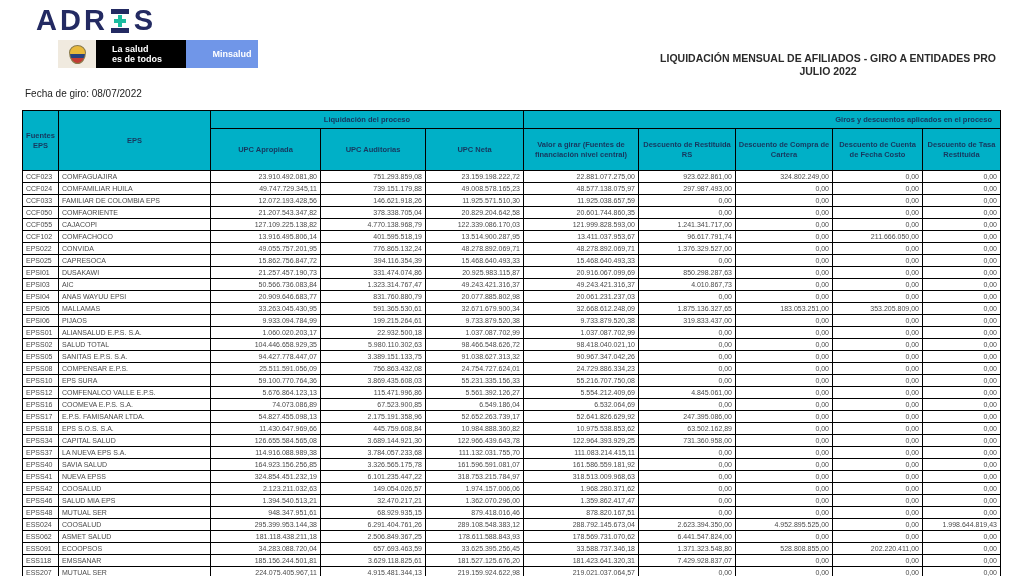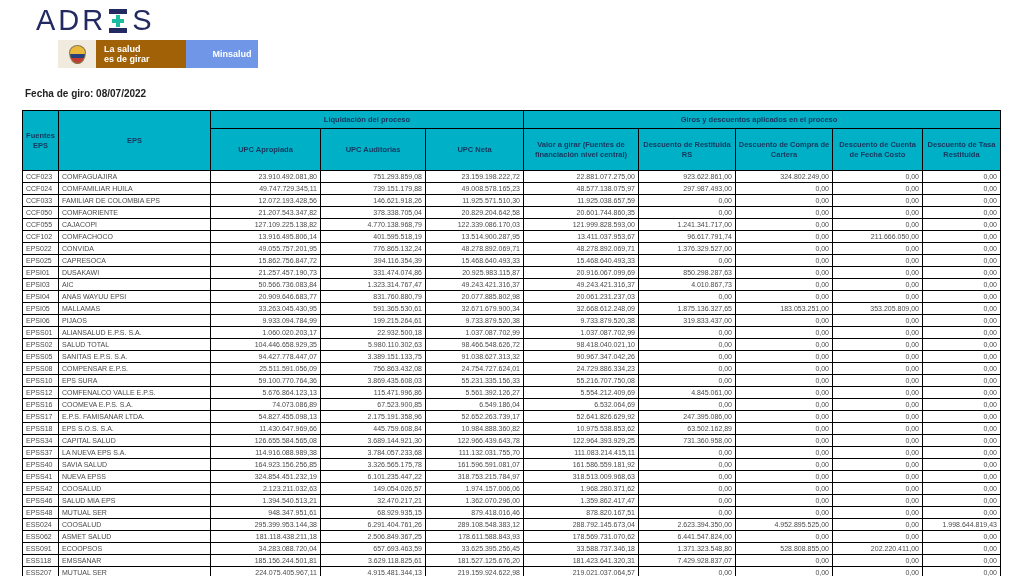--- a/index.html
+++ b/index.html
@@ -2,53 +2,53 @@
 <html><head>
 <meta charset="utf-8">
 <style>
   * { margin:0; padding:0; box-sizing:border-box; }
   html,body { width:1024px; height:576px; background:#fff; overflow:hidden;
               font-family:"Liberation Sans", sans-serif; }
   .page { position:relative; width:1024px; height:576px; background:#fff; }
 
   
   .logo { position:absolute; left:36px; top:4px; display:flex; align-items:center;
-          font-weight:normal; font-size:29px; letter-spacing:3px; color:#232A62; }
+          font-weight:bold; font-size:29px; letter-spacing:3px; color:#232A62; }
   .logo-e { position:relative; width:20px; height:24px; margin:0 3px; display:inline-block; }
   .logo-e .bar { position:absolute; left:0; width:18px; height:5px; background:#232A62; }
   .logo-e .bar.top { top:0; }
   .logo-e .bar.bot { bottom:0; }
   .logo-e .plus-v { position:absolute; left:7px; top:6px; width:4px; height:12px; background:#1CBCA0; }
   .logo-e .plus-h { position:absolute; left:3px; top:10px; width:12px; height:4px; background:#1CBCA0; }
 
   
   .gov-banner { position:absolute; left:58px; top:40px; height:28px; display:flex; }
   .arms-box { width:38px; background:#F0EADF; display:flex; align-items:center; justify-content:center; }
   .arms { width:17px; height:19px; border-radius:50% 50% 50% 50% / 40% 40% 60% 60%;
           background:linear-gradient(to bottom, #E8B93B 0 45%, #27417E 45% 68%, #C23B33 68% 100%);
           border:1px solid #8a7a4a; }
-  .tagline-box { width:90px; background:#a16207; color:#fff; font-weight:bold; font-size:9px;
-                 line-height:1.15; display:flex; flex-direction:column; justify-content:center; padding-left:8px; }
+  .tagline-box { width:90px; background:#000000; color:#fff; font-weight:bold; font-size:9px;
+                 line-height:1.15; display:flex; flex-direction:column; justify-content:center; padding-left:16px; }
   .minsalud-box { width:72px; background:#7096E8; color:#fff; font-weight:bold; font-size:9px;
                   display:flex; align-items:center; justify-content:center;padding-left:20px; }
 
   
   .doc-title { position:absolute; right:6px; top:52px; width:380px; text-align:center;
                font-weight:bold; font-size:10.5px; color:#2b2b2b; line-height:1.25; }
-  .giro-date { position:absolute; left:25px; top:88px; font-weight:bold; font-size:10px; color:#222; }
+  .giro-date { position:absolute; left:25px; top:88px; font-weight:normal; font-size:10px; color:#222; }
 
   
   .liq-table { position:absolute; left:22px; top:110px; width:978px; border-collapse:collapse;
                table-layout:fixed; }
   .liq-table th, .liq-table td { border:1px solid #000; overflow:hidden; white-space:nowrap; }
   .liq-table thead th { background:#00B0C7; color:#17375E; font-weight:bold; font-size:7.5px;
                         text-align:center; white-space:normal; line-height:1.25; padding:1px 2px; }
   .liq-table thead tr.group-row th { height:18px;margin-top:33px; }
   .liq-table thead tr.sub-row th { height:42px; vertical-align:middle; }
-  .liq-table thead th.giros-head { text-align:center; padding-right:8px; vertical-align:middle; }
+  .liq-table thead th.giros-head { text-align:right; padding-right:8px; vertical-align:middle; }
   .liq-table td { height:11px; font-size:7px; color:#4a4a4a; padding:0 3px; line-height:11px; }
   .liq-table td.left { text-align:left; }
   .liq-table td.num  { text-align:right; }
 </style>
 </head>
 <body>
 
 <div class="page">
 
   <div class="logo">
@@ -61,25 +61,29 @@
     </span>
     <span>S</span>
   </div>
 
   <div class="gov-banner">
     <div class="arms-box">
       <div class="arms"></div>
     </div>
     <div class="tagline-box">
       <span>La salud</span>
-      <span>es de girar</span>
+      <span>es de todos</span>
     </div>
     <div class="minsalud-box">Minsalud</div>
   </div>
 
+  <div class="doc-title">
+    <div>LIQUIDACIÓN MENSUAL DE AFILIADOS - GIRO A ENTIDADES PRO</div>
+    <div>JULIO 2022</div>
+  </div>
 
   <div class="giro-date">Fecha de giro: 08/07/2022</div>
 
   <table class="liq-table">
     <colgroup>
       <col style="width:36px">
         <col style="width:152px">
         <col style="width:110px">
       <col style="width:105px">
         <col style="width:98px">

